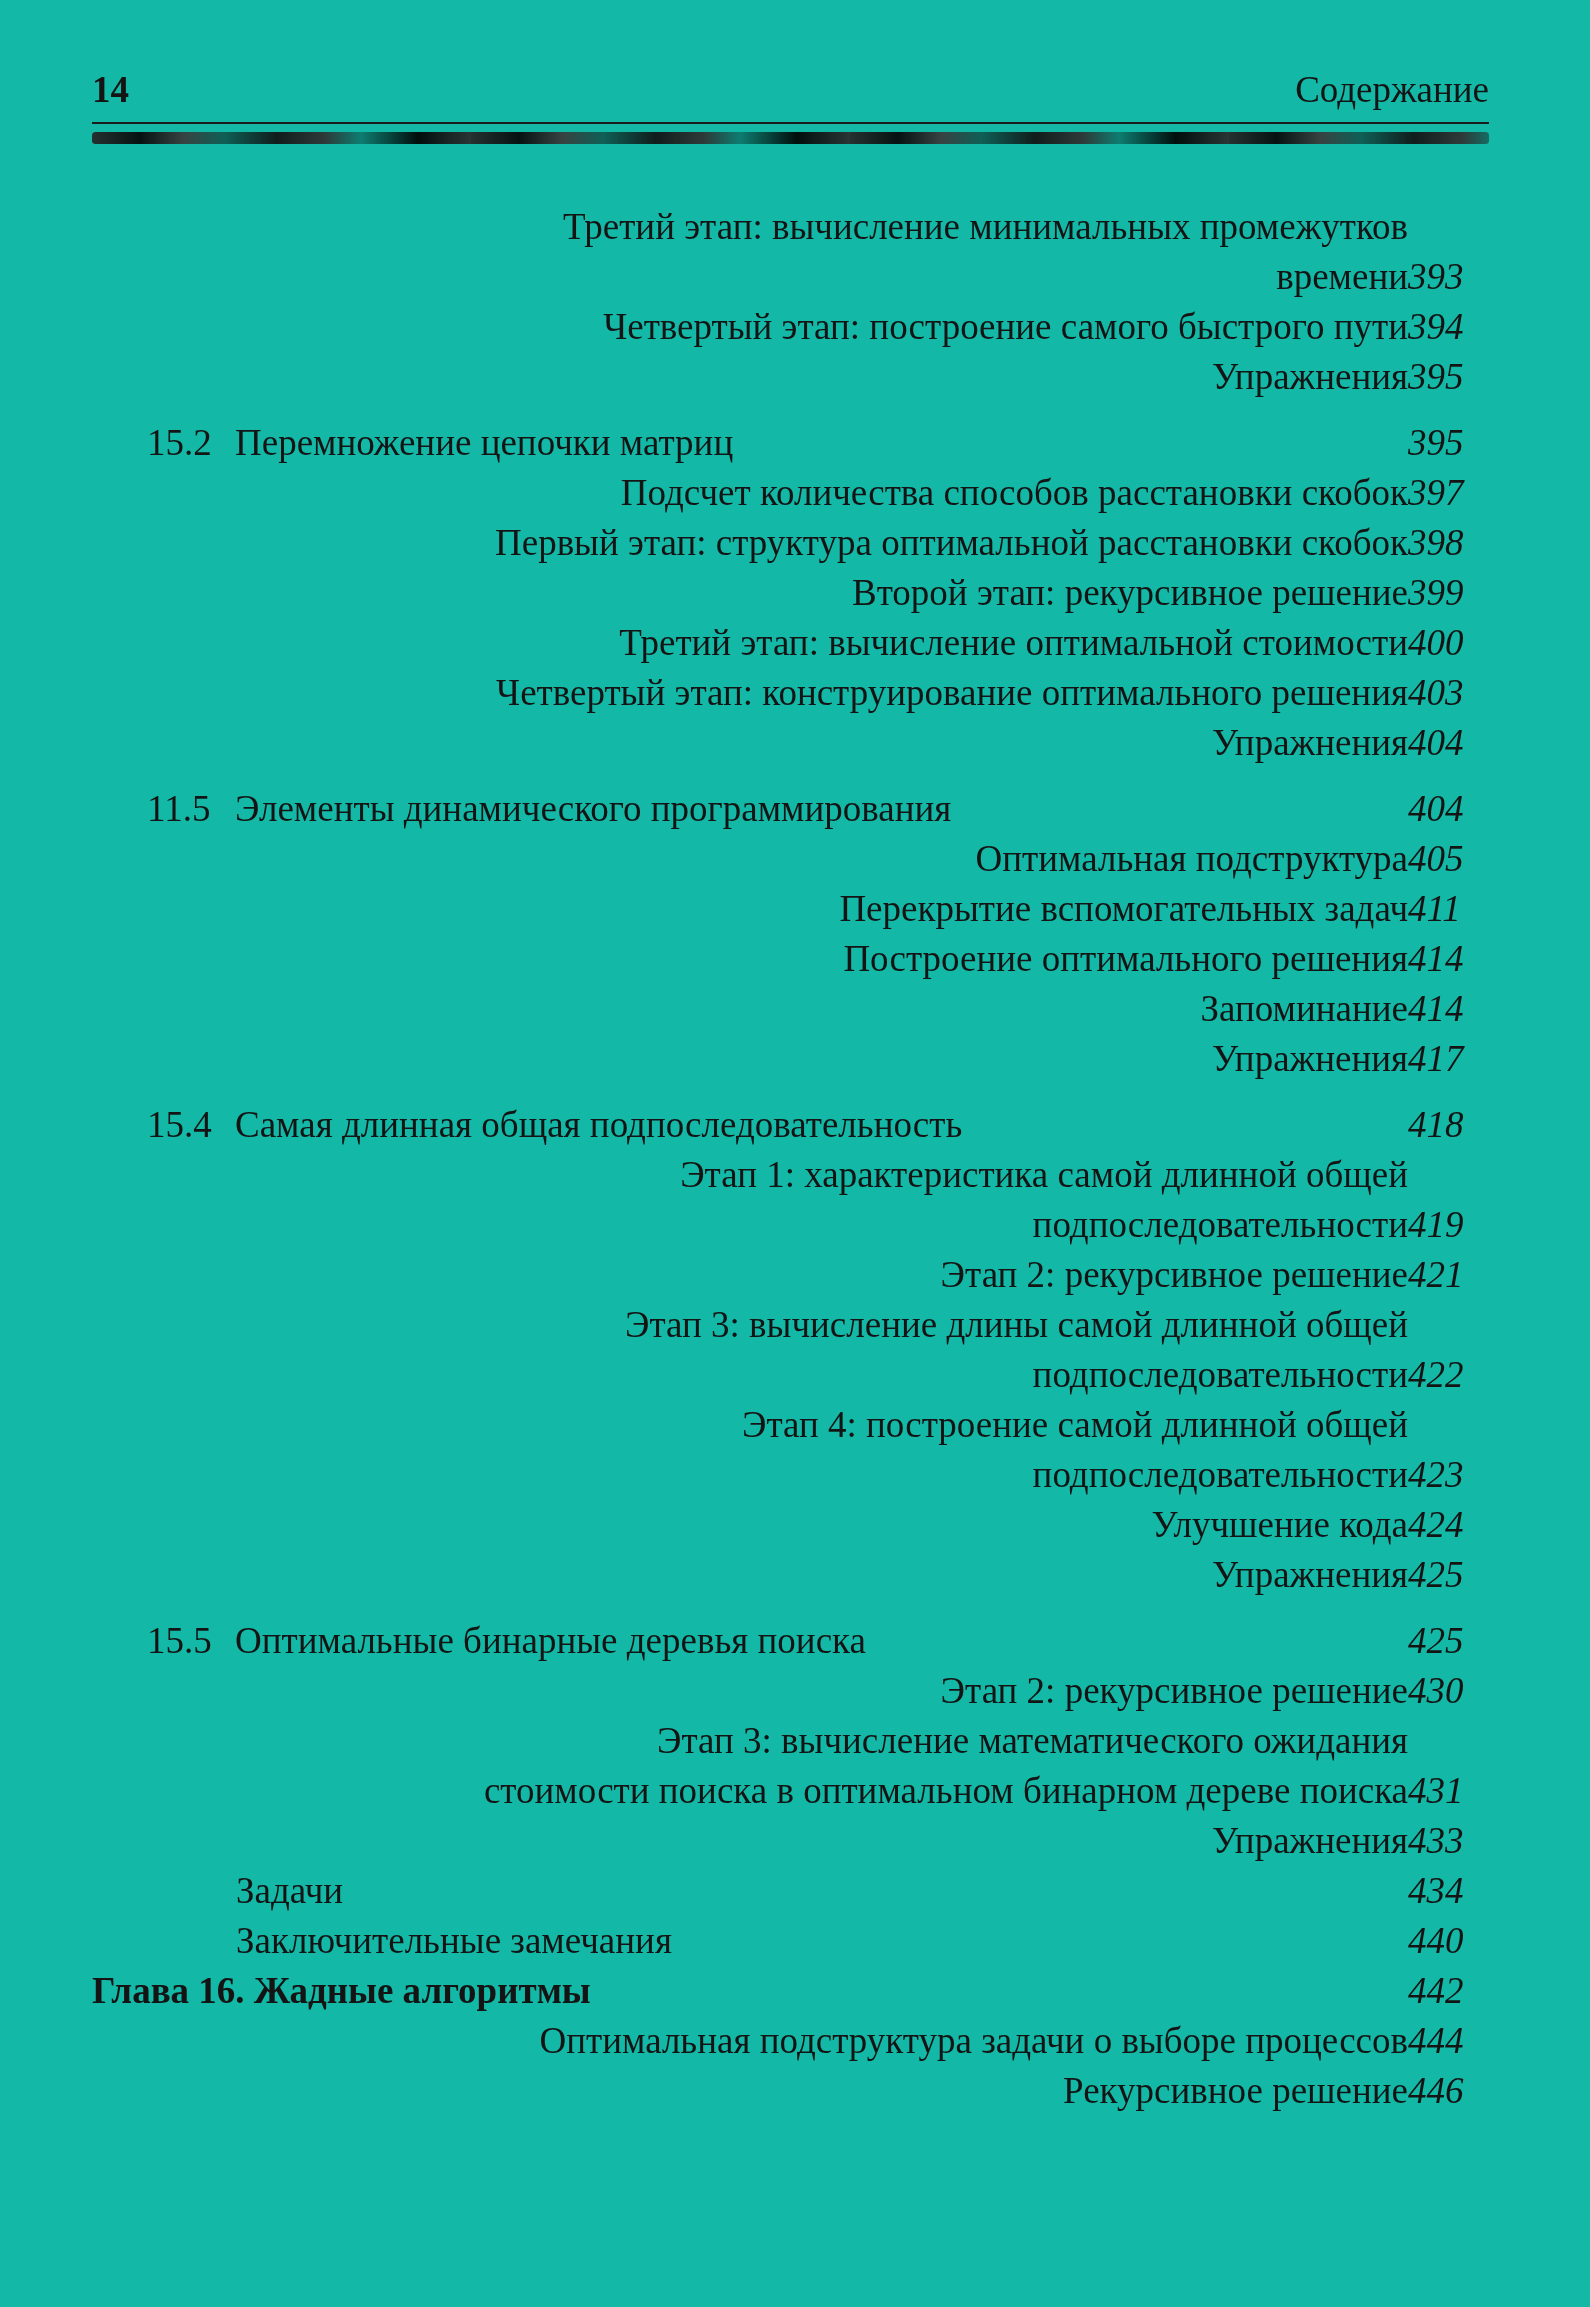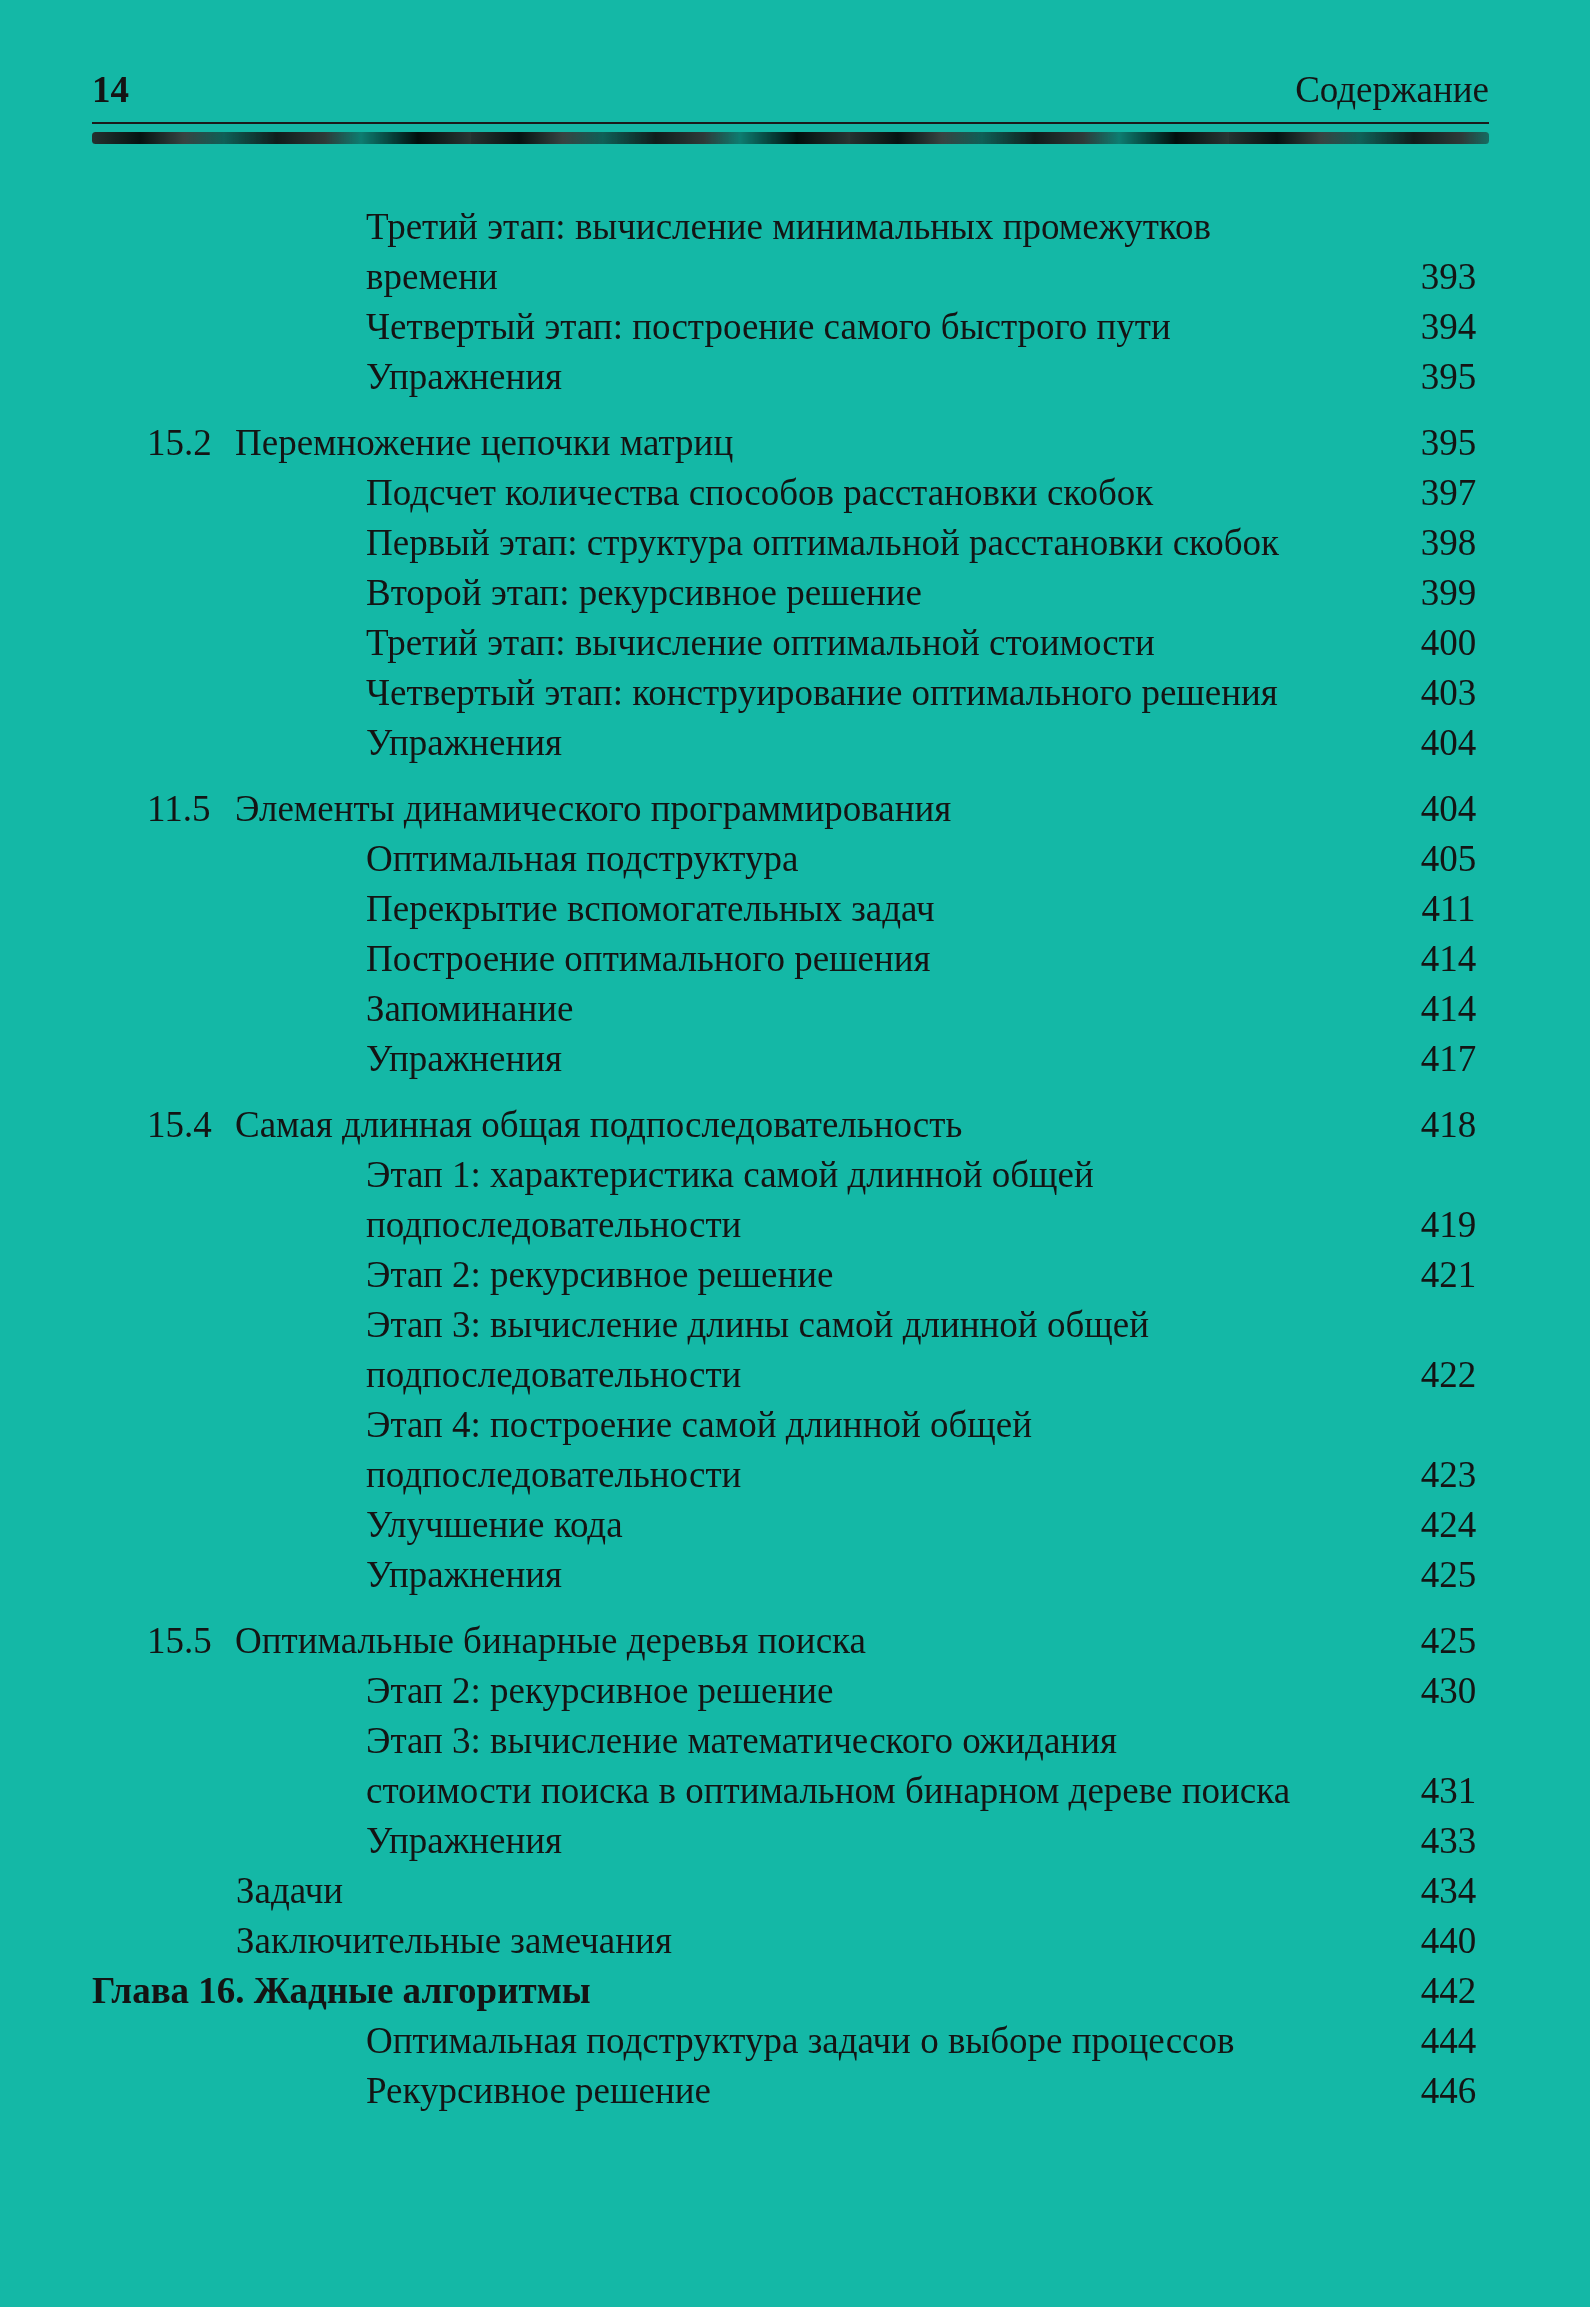--- a/index.html
+++ b/index.html
@@ -62,32 +62,33 @@
   .entry .text {
     flex: 1 1 auto;
     min-width: 0;
   }
   .entry .line {
     white-space: nowrap;
   }
   .entry .pagenum {
     flex: 0 0 auto;
     min-width: 81px;
-    text-align: center;
+    text-align: left;
+    font-style: italic;
   }
   
   .lvl0 .text { padding-left: 0; font-weight: bold; }
   .lvl0 .pagenum { font-weight: normal; }
   .lvl1 .text { padding-left: 55px; margin-top: 16px; }
   .lvl1 .num {
     display: inline-block;
     width: 88px;
   }
   .lvl1t .text { padding-left: 144px; }
-  .lvl2 .text { padding-left: 274px; }
+  .lvl2 .text { padding-left: 274px; text-align: right; }
 </style>
 </head>
 <body>
 
 <div class="page">
   <header class="page-header">
     <span class="page-num">14</span>
     <span class="header-title">Содержание</span>
   </header>
   <div class="rule-thin"></div>

